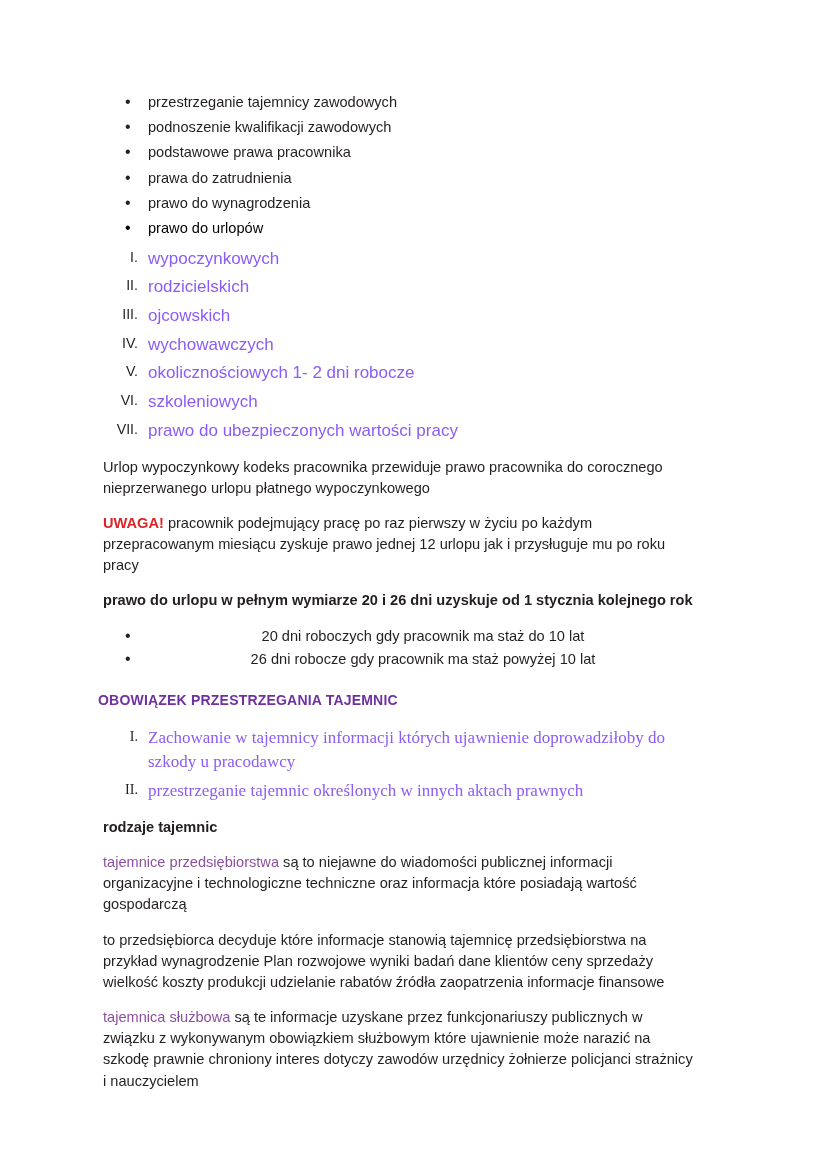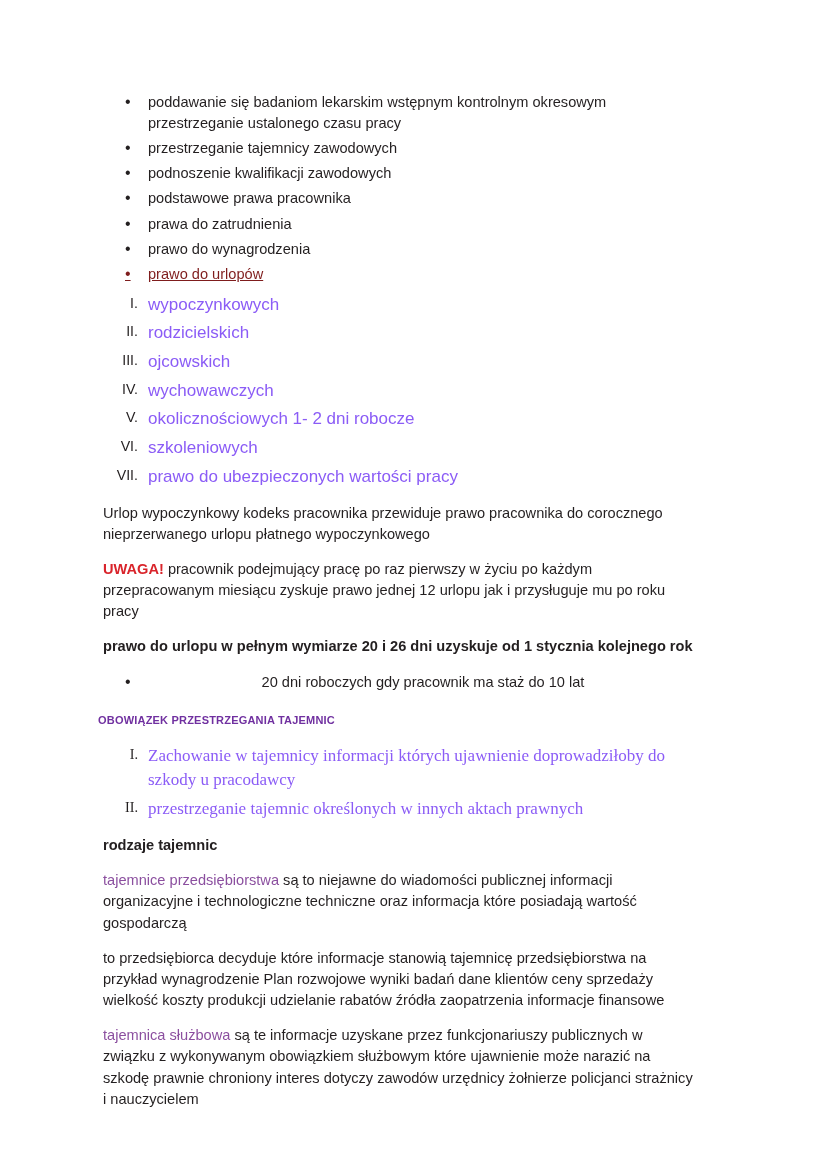--- a/index.html
+++ b/index.html
@@ -56,22 +56,21 @@
     content: "\2022";
     position: absolute;
     left: 27px;
     top: -1px;
     font-size: 16px;
     line-height: 1.42;
     color: #231f20;
   }
   ul.bul > li.accent,
   ul.bul > li.accent::before {
-    color: #7f1d1d;
-    text-decoration: underline;
+    color: #000000;
   }
   ul.bul.second > li { margin-bottom: 3px; text-align: center; }
 
   
   ol.roman {
     list-style: none;
     margin: 0 0 14px 0;
     padding: 0;
     counter-reset: rom;
   }
@@ -111,33 +110,32 @@
     font-style: italic;
   }
   .purple-lead {
     color: #8b4f9f;
   }
 
   
   .section-heading {
     color: #7030a0;
     font-weight: bold;
-    font-size: 11px;
+    font-size: 14px;
     letter-spacing: 0.2px;
     margin: 22px 0 18px 0;
   }
 </style>
 </head>
 <body>
 
 <div class="page">
   <div class="content">
 
     <ul class="bul">
-      <li><span>poddawanie się badaniom lekarskim wstępnym kontrolnym okresowym przestrzeganie ustalonego czasu pracy</span></li>
       <li><span>przestrzeganie tajemnicy zawodowych</span></li>
       <li><span>podnoszenie kwalifikacji zawodowych</span></li>
       <li><span>podstawowe prawa pracownika</span></li>
       <li><span>prawa do zatrudnienia</span></li>
       <li><span>prawo do wynagrodzenia</span></li>
       <li class="accent"><span>prawo do urlopów</span></li>
     </ul>
 
     <ol class="roman">
       <li><span>wypoczynkowych</span></li>
@@ -151,20 +149,21 @@
 
     <p class="para indent">Urlop wypoczynkowy kodeks pracownika przewiduje prawo pracownika do corocznego nieprzerwanego urlopu płatnego wypoczynkowego</p>
 
     <p class="para indent"><span class="warn">UWAGA!</span> <span>pracownik podejmujący pracę po raz pierwszy w życiu po każdym przepracowanym miesiącu zyskuje prawo jednej 12 urlopu jak i przysługuje mu po roku pracy</span></p>
 
     <p class="para bold indent">prawo do urlopu w pełnym wymiarze 20 i 26 dni uzyskuje od 1 stycznia kolejnego rok</p>
 
 
     <ul class="bul second">
       <li><span>20 dni roboczych gdy pracownik ma staż do 10 lat</span></li>
+      <li><span>26 dni robocze gdy pracownik ma staż powyżej 10 lat</span></li>
     </ul>
 
     <div class="section-heading">OBOWIĄZEK PRZESTRZEGANIA TAJEMNIC</div>
 
 
     <ol class="roman deep">
       <li><span>Zachowanie w tajemnicy informacji których ujawnienie doprowadziłoby do szkody u pracodawcy</span></li>
       <li><span>przestrzeganie tajemnic określonych w innych aktach prawnych</span></li>
     </ol>
 

